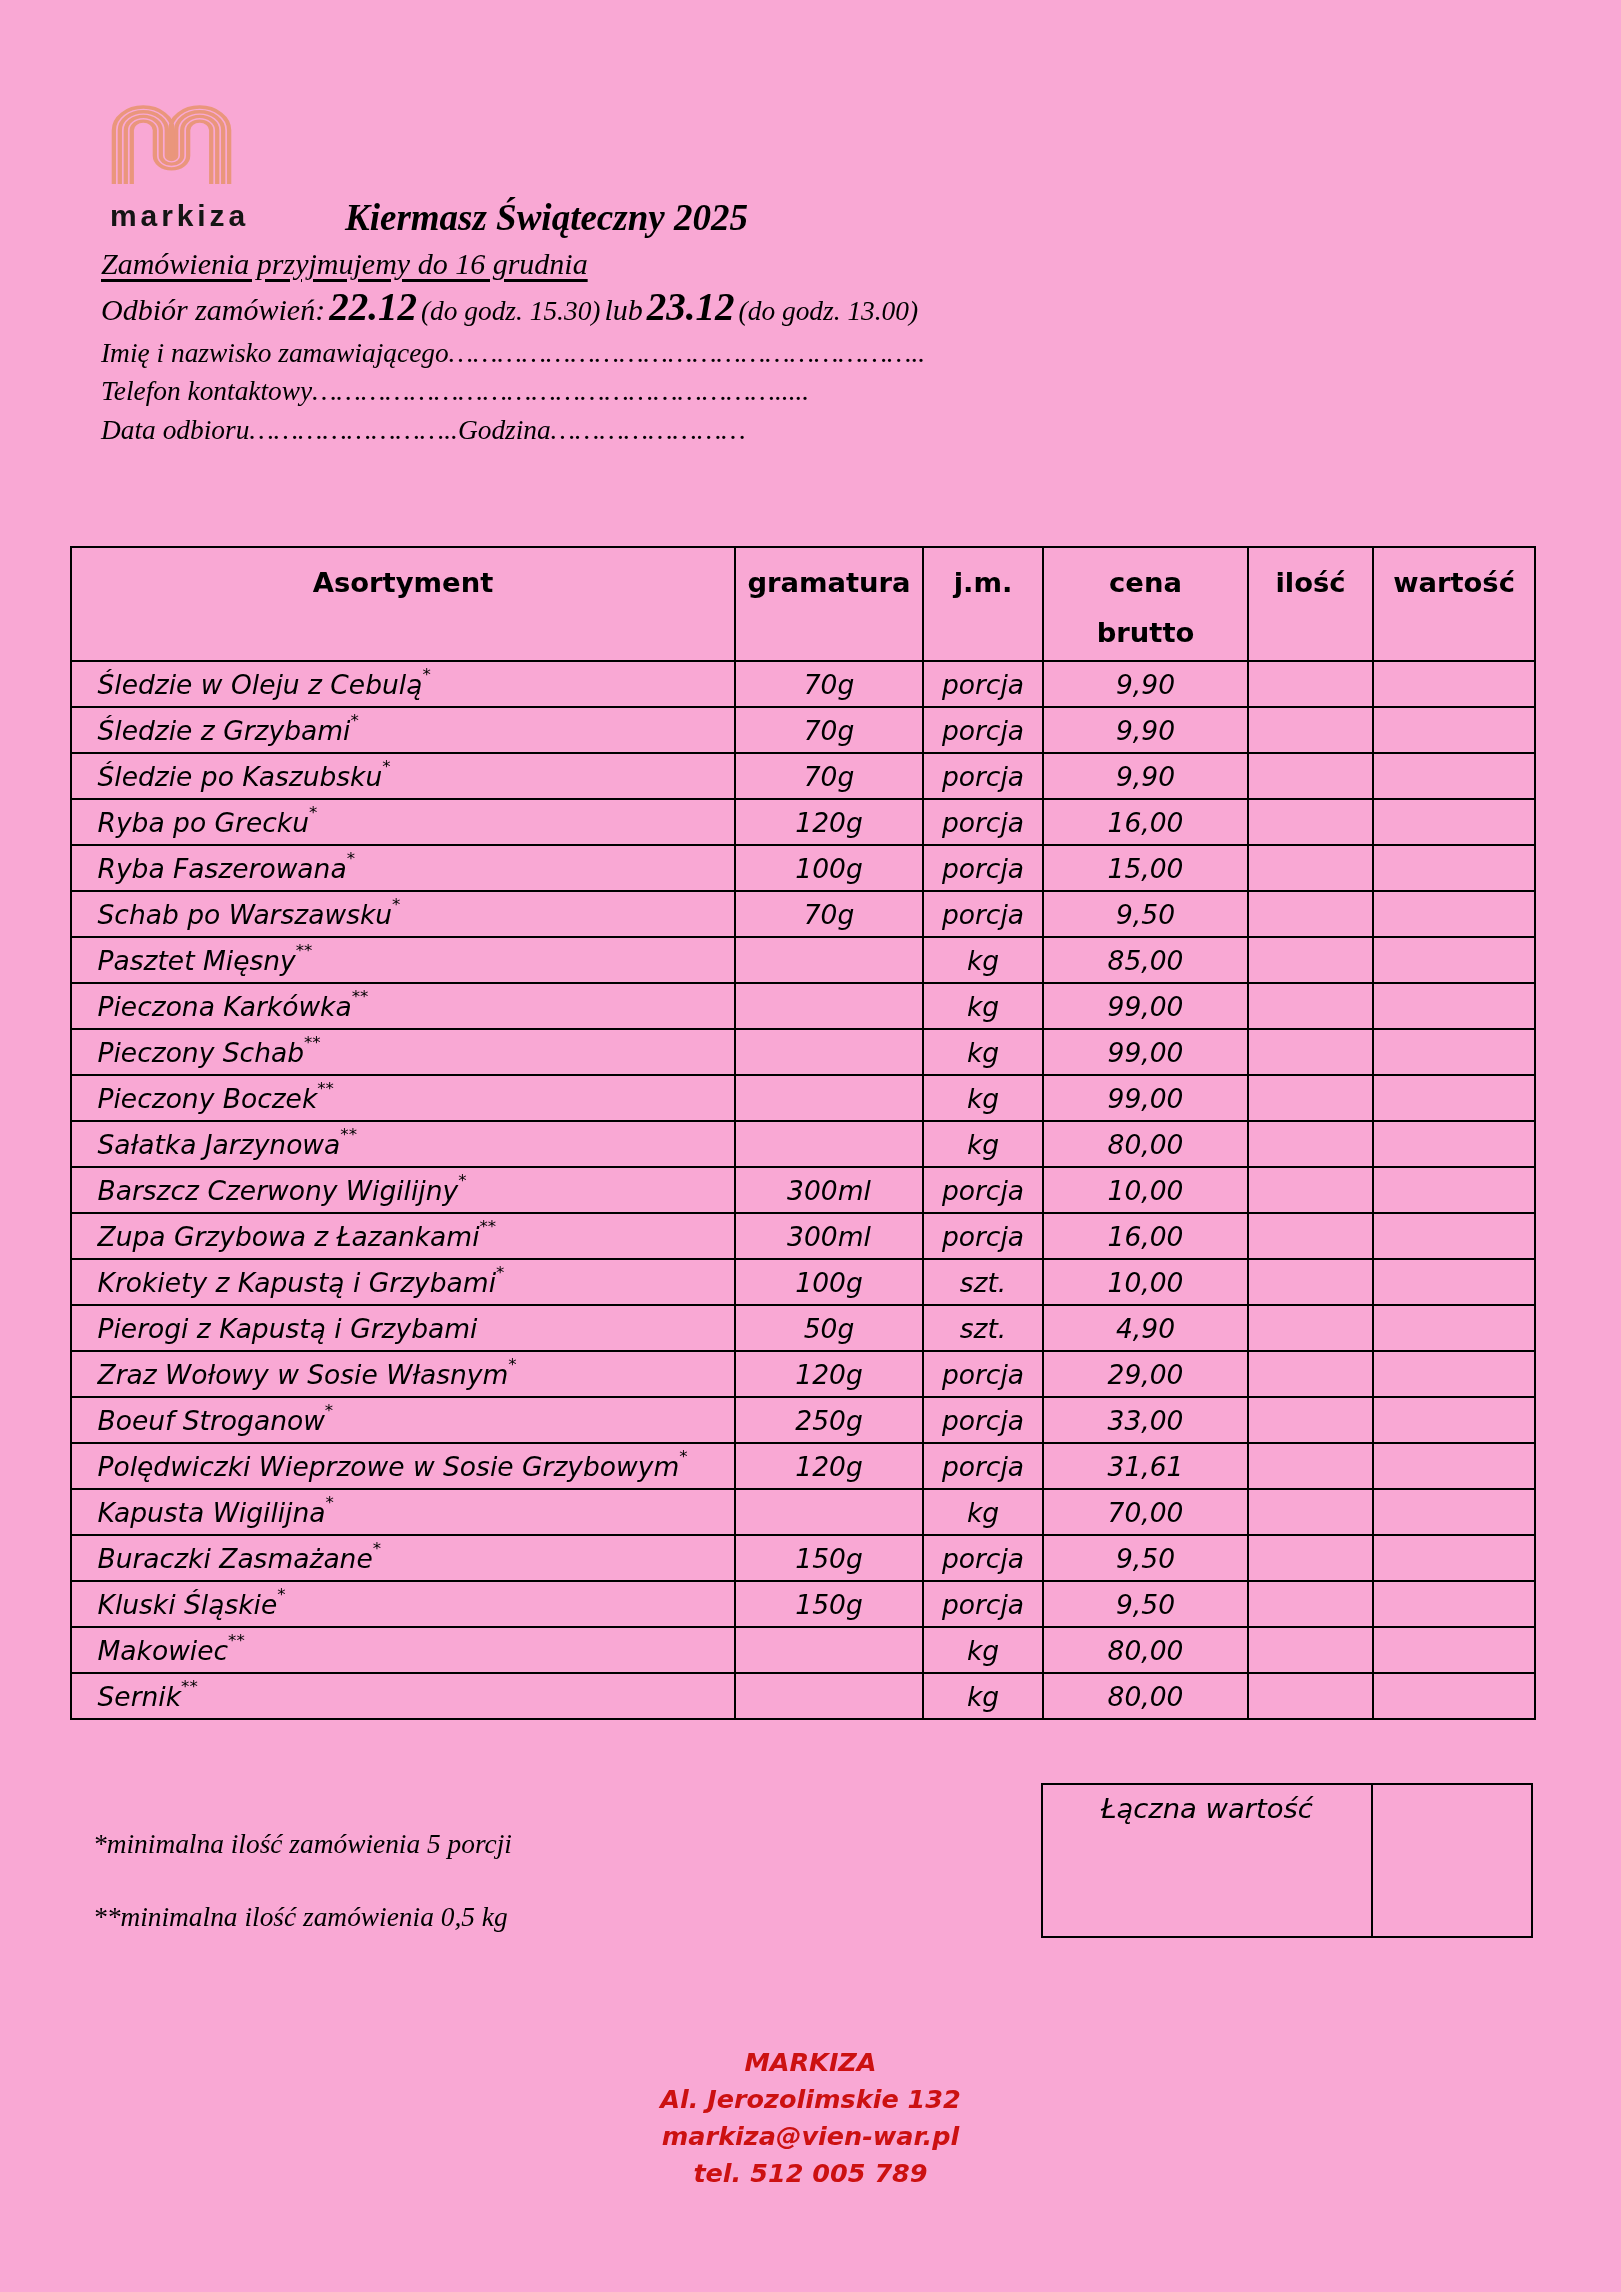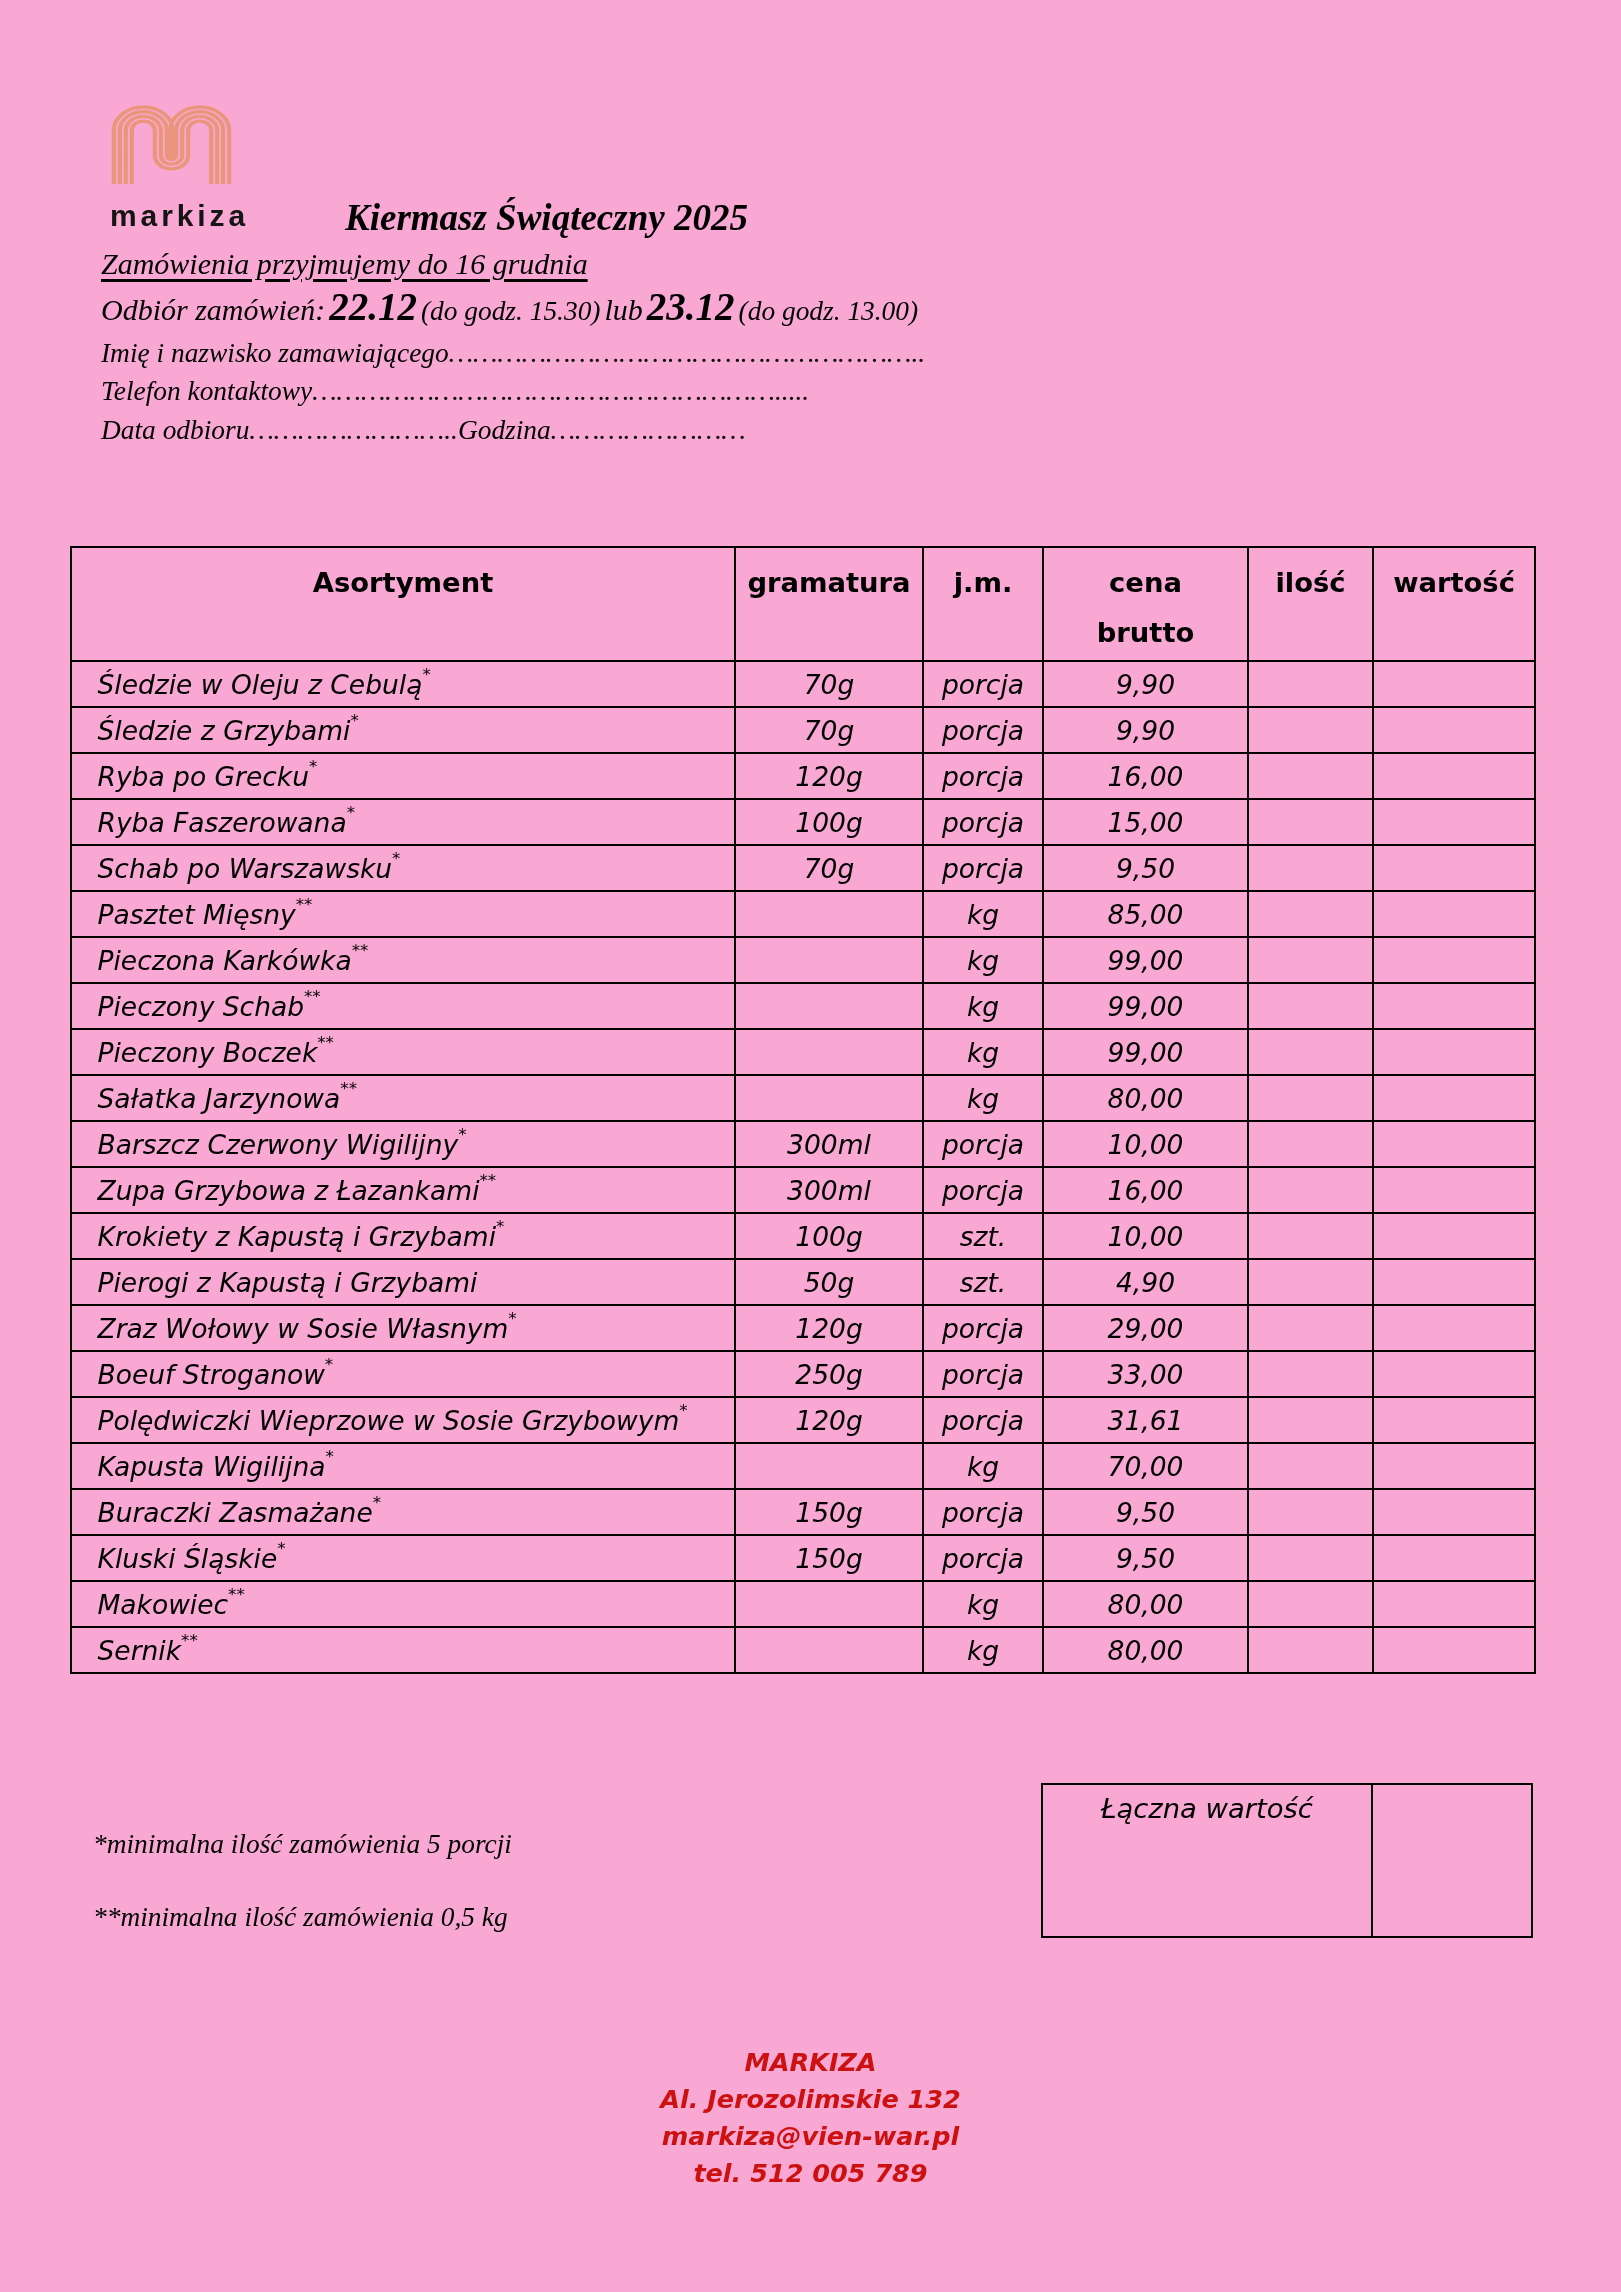--- a/index.html
+++ b/index.html
@@ -121,20 +121,28 @@
 
     <tr>
       <td class="c-name"><span class="nm">Śledzie z Grzybami</span><sup class="stars">*</sup></td>
       <td class="c-gram">70g</td>
       <td class="c-unit">porcja</td>
       <td class="c-price">9,90</td>
       <td class="c-qty"></td>
       <td class="c-val"></td>
     </tr>
 
+    <tr>
+      <td class="c-name"><span class="nm">Śledzie po Kaszubsku</span><sup class="stars">*</sup></td>
+      <td class="c-gram">70g</td>
+      <td class="c-unit">porcja</td>
+      <td class="c-price">9,90</td>
+      <td class="c-qty"></td>
+      <td class="c-val"></td>
+    </tr>
 
     <tr>
       <td class="c-name"><span class="nm">Ryba po Grecku</span><sup class="stars">*</sup></td>
       <td class="c-gram">120g</td>
       <td class="c-unit">porcja</td>
       <td class="c-price">16,00</td>
       <td class="c-qty"></td>
       <td class="c-val"></td>
     </tr>
 

